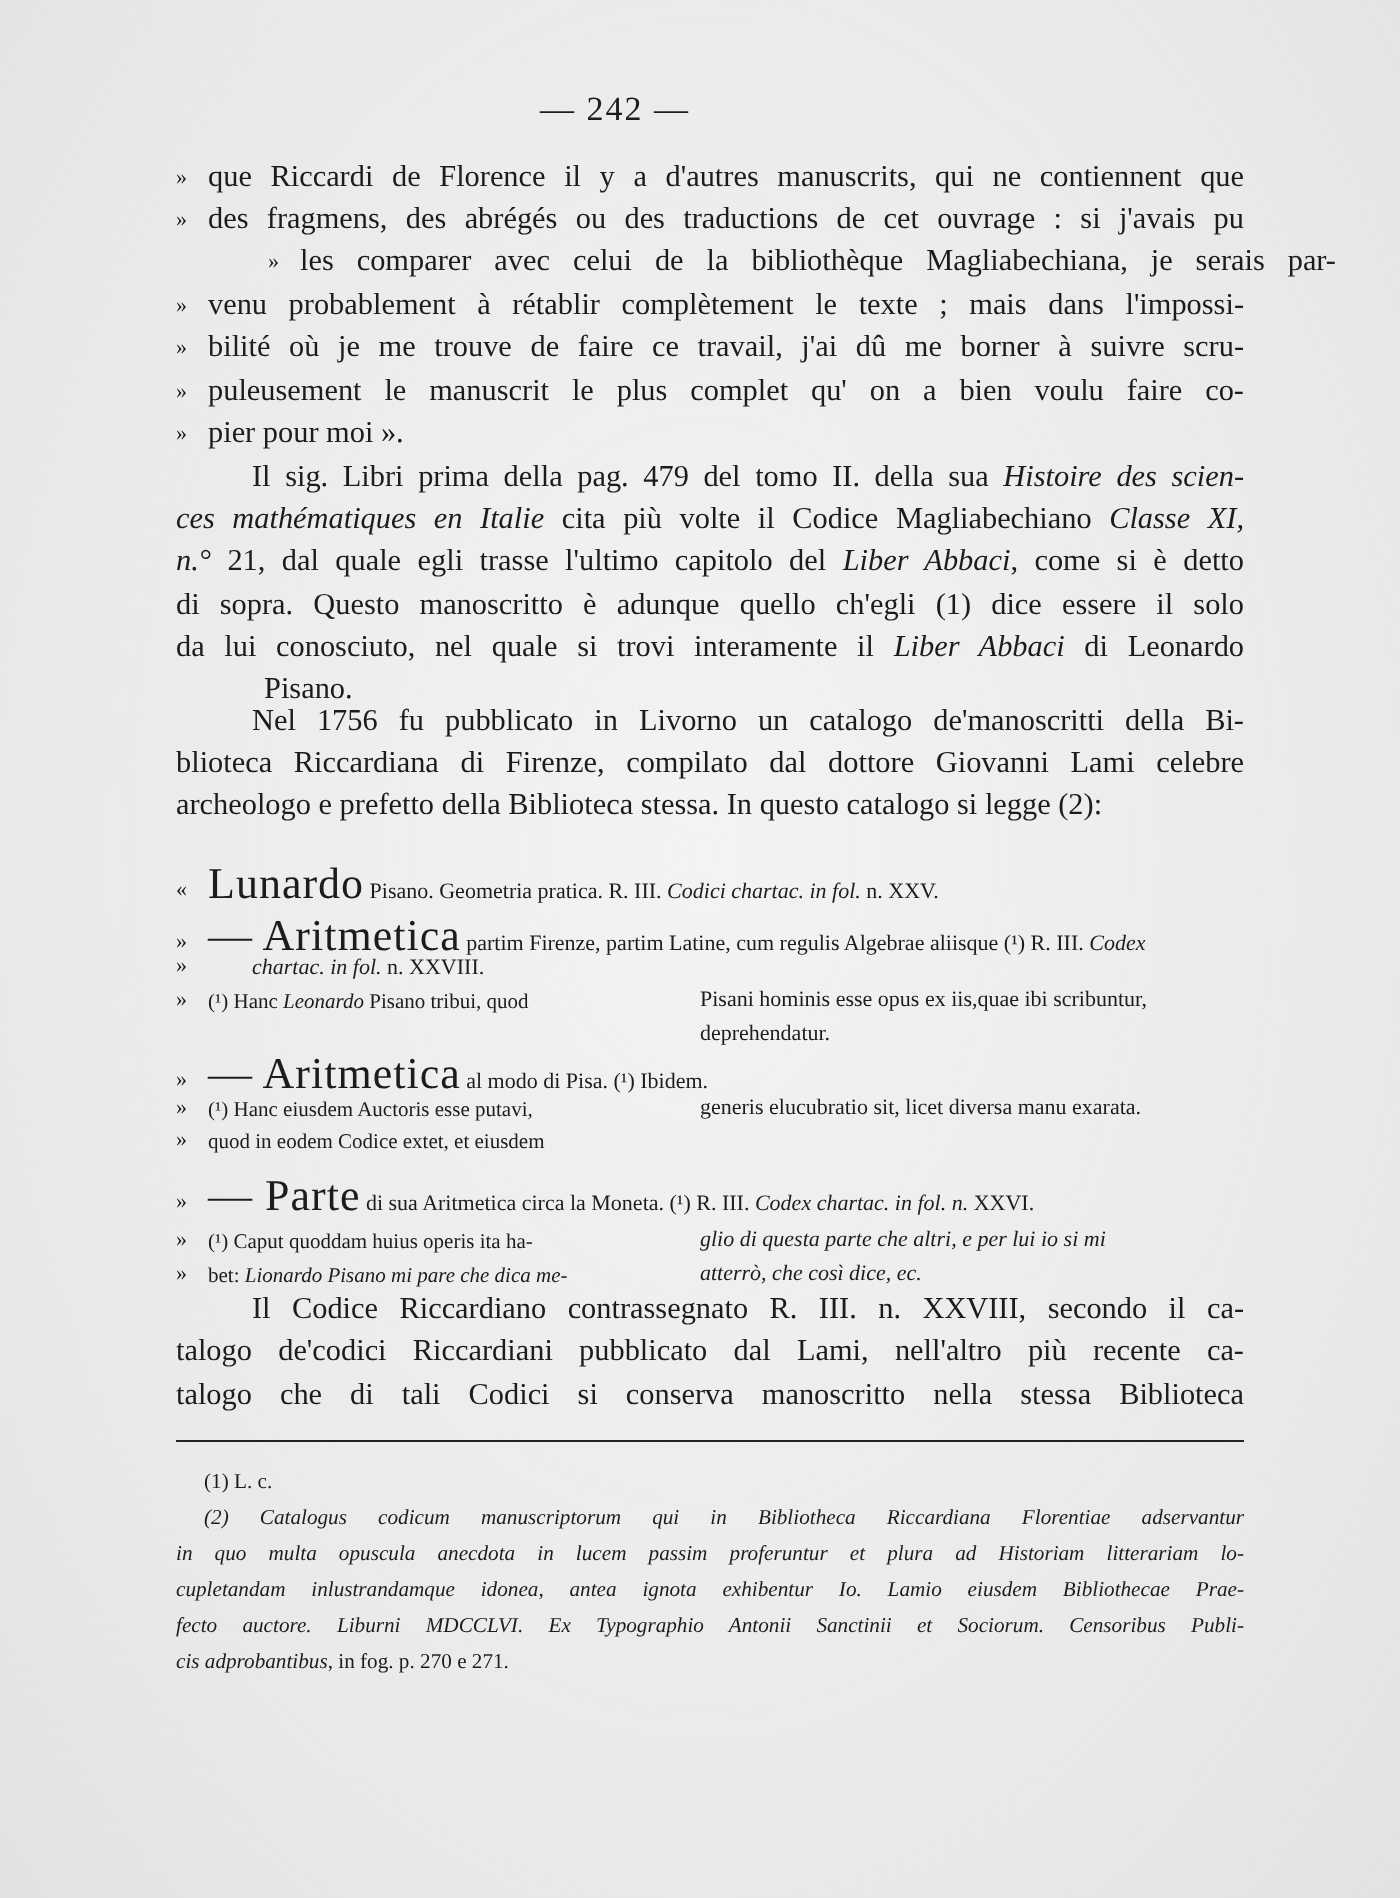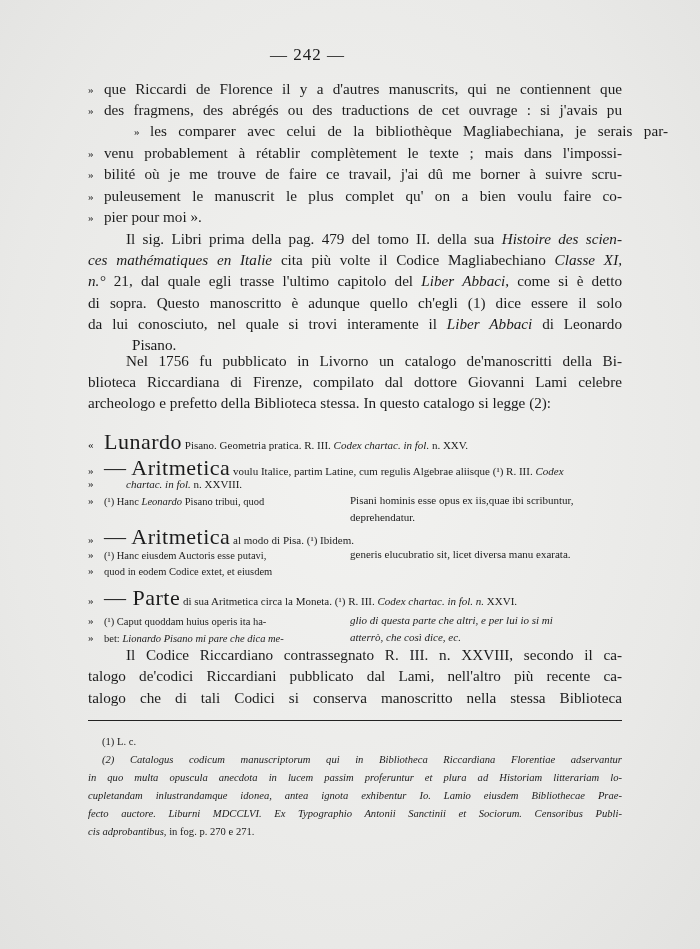--- a/index.html
+++ b/index.html
@@ -56,23 +56,23 @@
     <div class="line last" style="top:106px;margin-left:44px;">Pisano.</div>
   </div>
 
   <div class="block" style="top:352px;">
     <div class="line indent" style="top:0px;width:496px;">Nel 1756 fu pubblicato in Livorno un catalogo de'manoscritti della Bi-</div>
     <div class="line" style="top:21px;">blioteca Riccardiana di Firenze, compilato dal dottore Giovanni Lami celebre</div>
     <div class="line last" style="top:42px;">archeologo e prefetto della Biblioteca stessa. In questo catalogo si legge (2):</div>
   </div>
 
   <div>
-    <div class="cat" style="top:429px;"><span class="q">«</span><span class="big">Lunardo</span><span> Pisano. Geometria pratica. R. III. </span><i>Codex chartac. in fol.</i><span> n. XXV.</span></div>
+    <div class="cat" style="top:429px;"><span class="q">«</span><span class="big">Lunardo</span><span> Pisano. Geometria pratica. R. III. </span><i>Codici chartac. in fol.</i><span> n. XXV.</span></div>
 
-    <div class="cat" style="top:455px;"><span class="q">»</span><span class="big">— Aritmetica</span><span> voulu Italice, partim Latine, cum regulis Algebrae aliisque (¹) R. III. </span><i>Codex</i></div>
+    <div class="cat" style="top:455px;"><span class="q">»</span><span class="big">— Aritmetica</span><span> partim Firenze, partim Latine, cum regulis Algebrae aliisque (¹) R. III. </span><i>Codex</i></div>
     <div class="cat" style="top:477px;"><span class="q">»</span><span style="padding-left:22px;"></span><i>chartac. in fol.</i><span> n. XXVIII.</span></div>
 
     <div class="cat small" style="top:494px;"><span class="q">»</span><span>(¹) Hanc </span><i>Leonardo</i><span> Pisano tribui, quod</span></div>
     <div class="col2" style="top:494px;">Pisani hominis esse opus ex iis,quae ibi scribuntur,</div>
     <div class="col2" style="top:511px;">deprehendatur.</div>
 
     <div class="cat" style="top:524px;"><span class="q">»</span><span class="big">— Aritmetica</span><span> al modo di Pisa. (¹) Ibidem.</span></div>
 
     <div class="cat small" style="top:548px;"><span class="q">»</span><span>(¹) Hanc eiusdem  Auctoris esse putavi,</span></div>
     <div class="cat small" style="top:564px;"><span class="q">»</span><span>quod in eodem Codice extet, et eiusdem</span></div>

